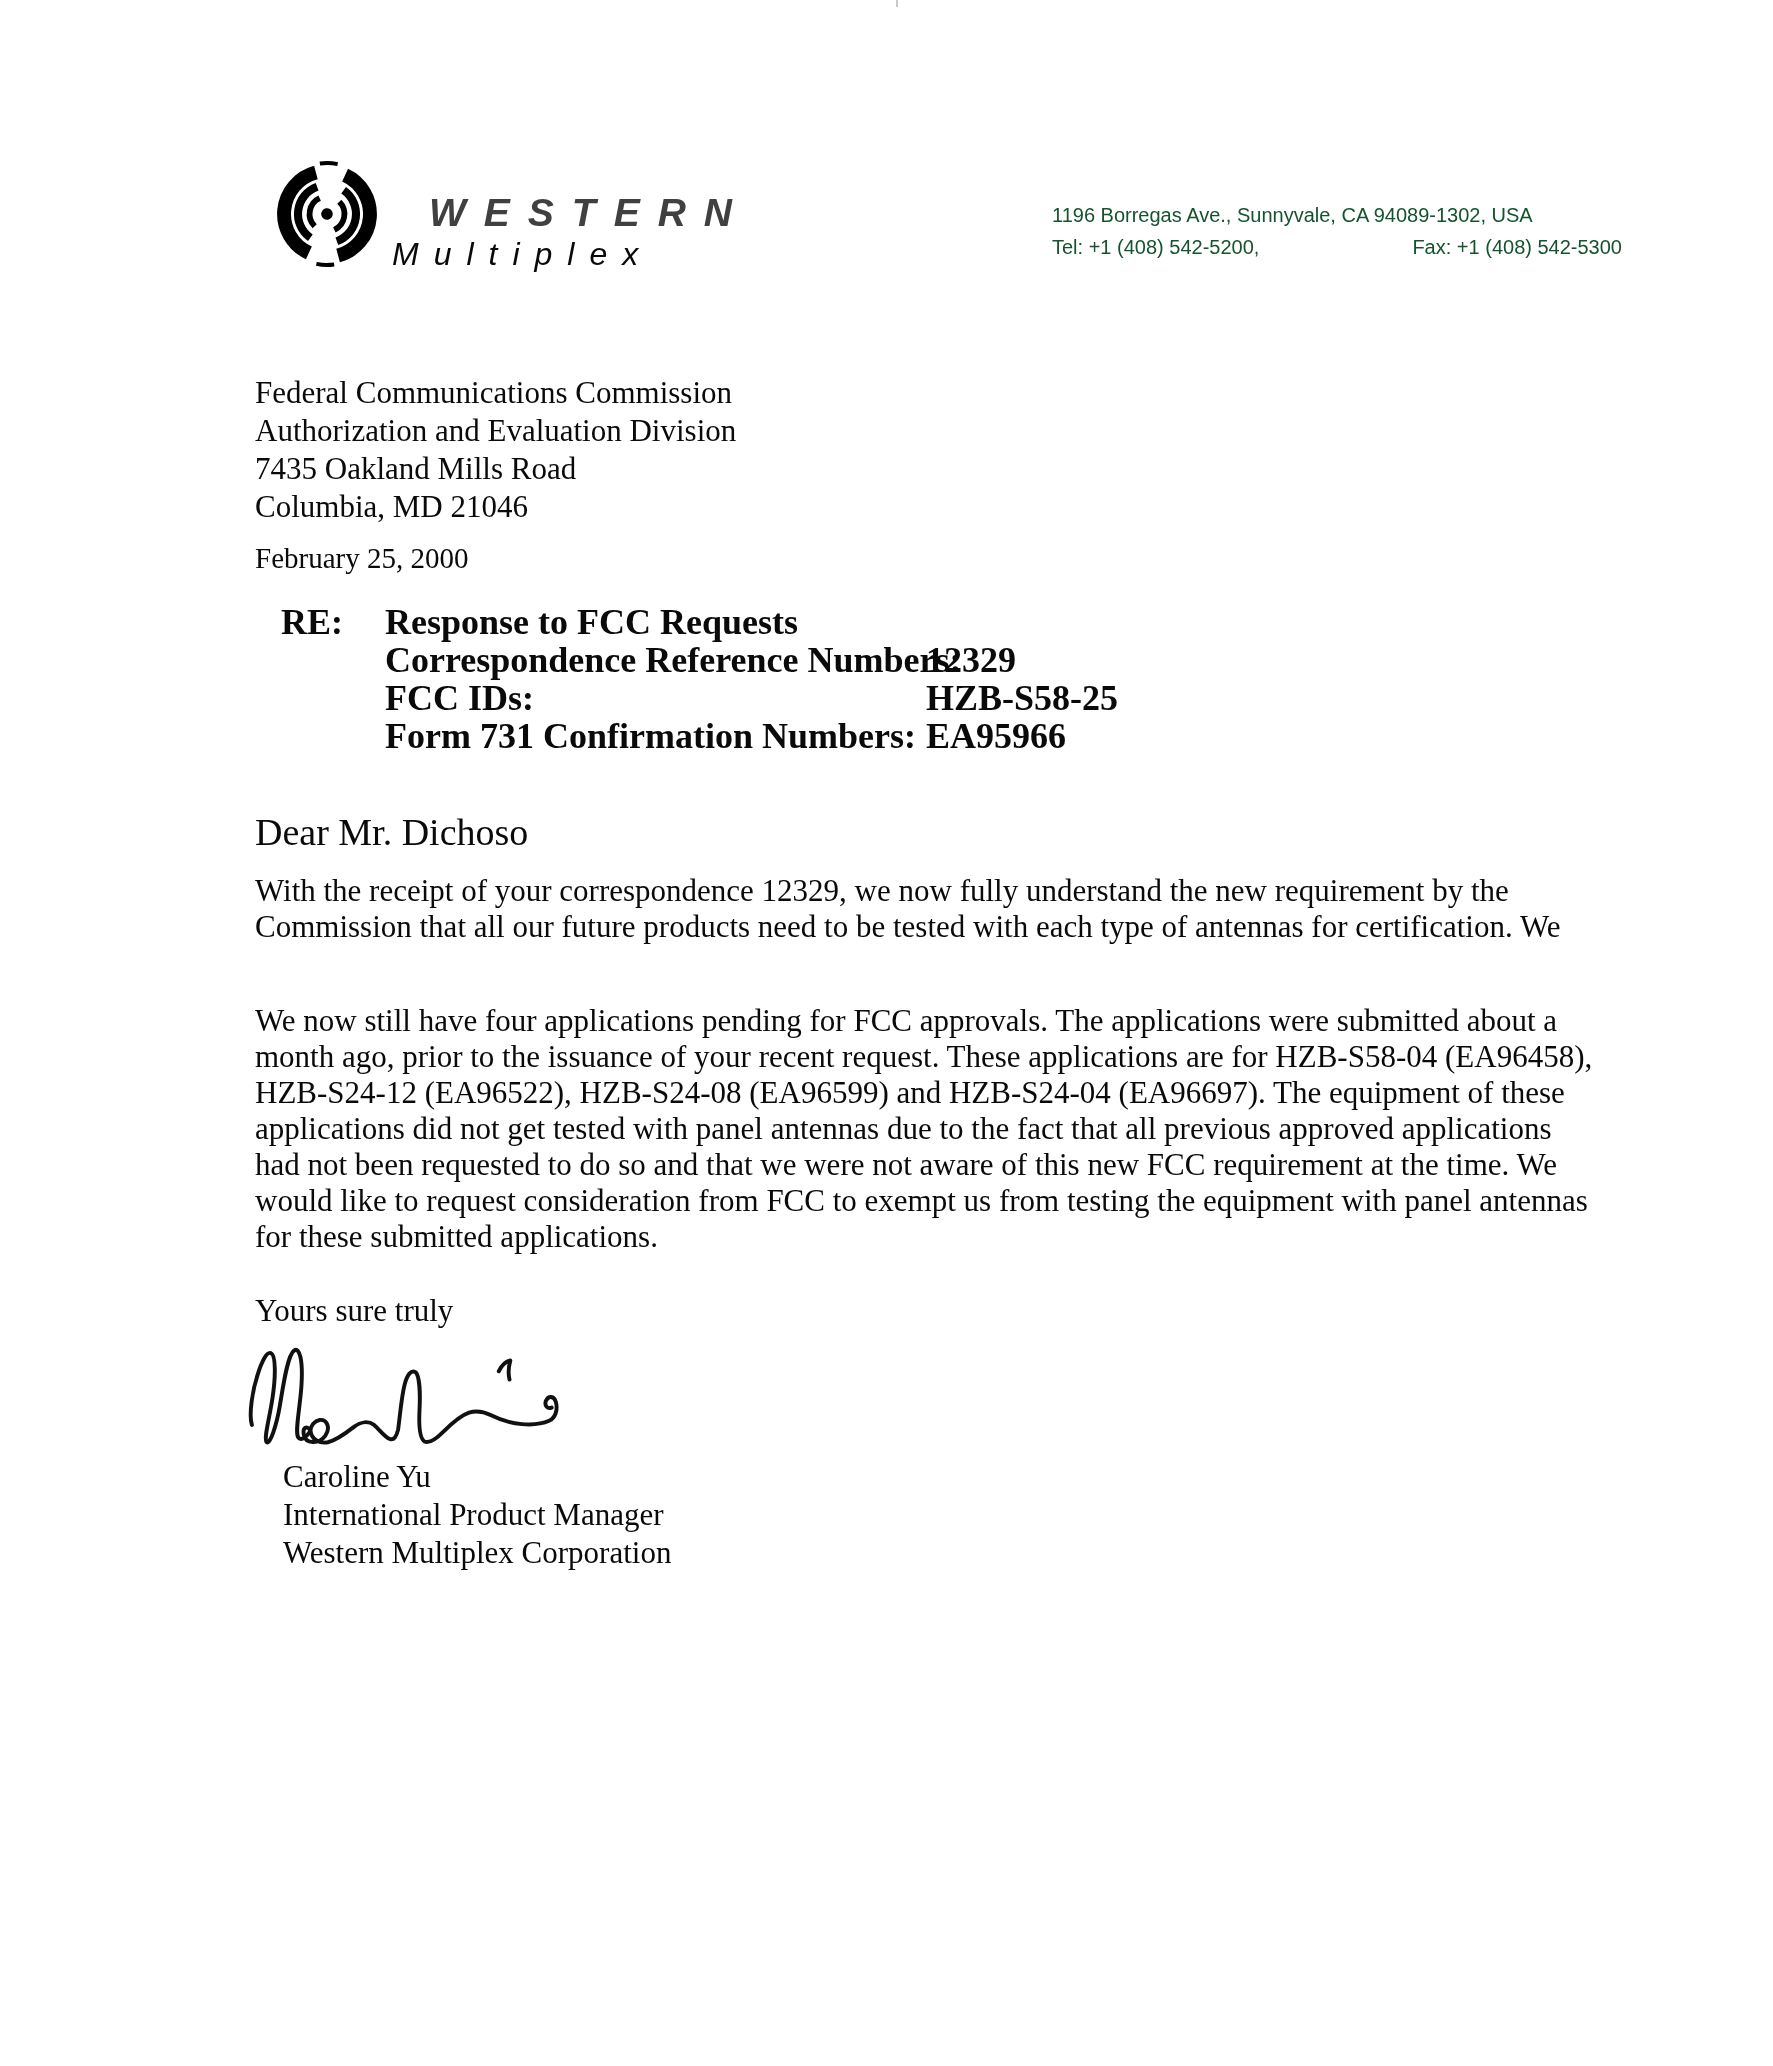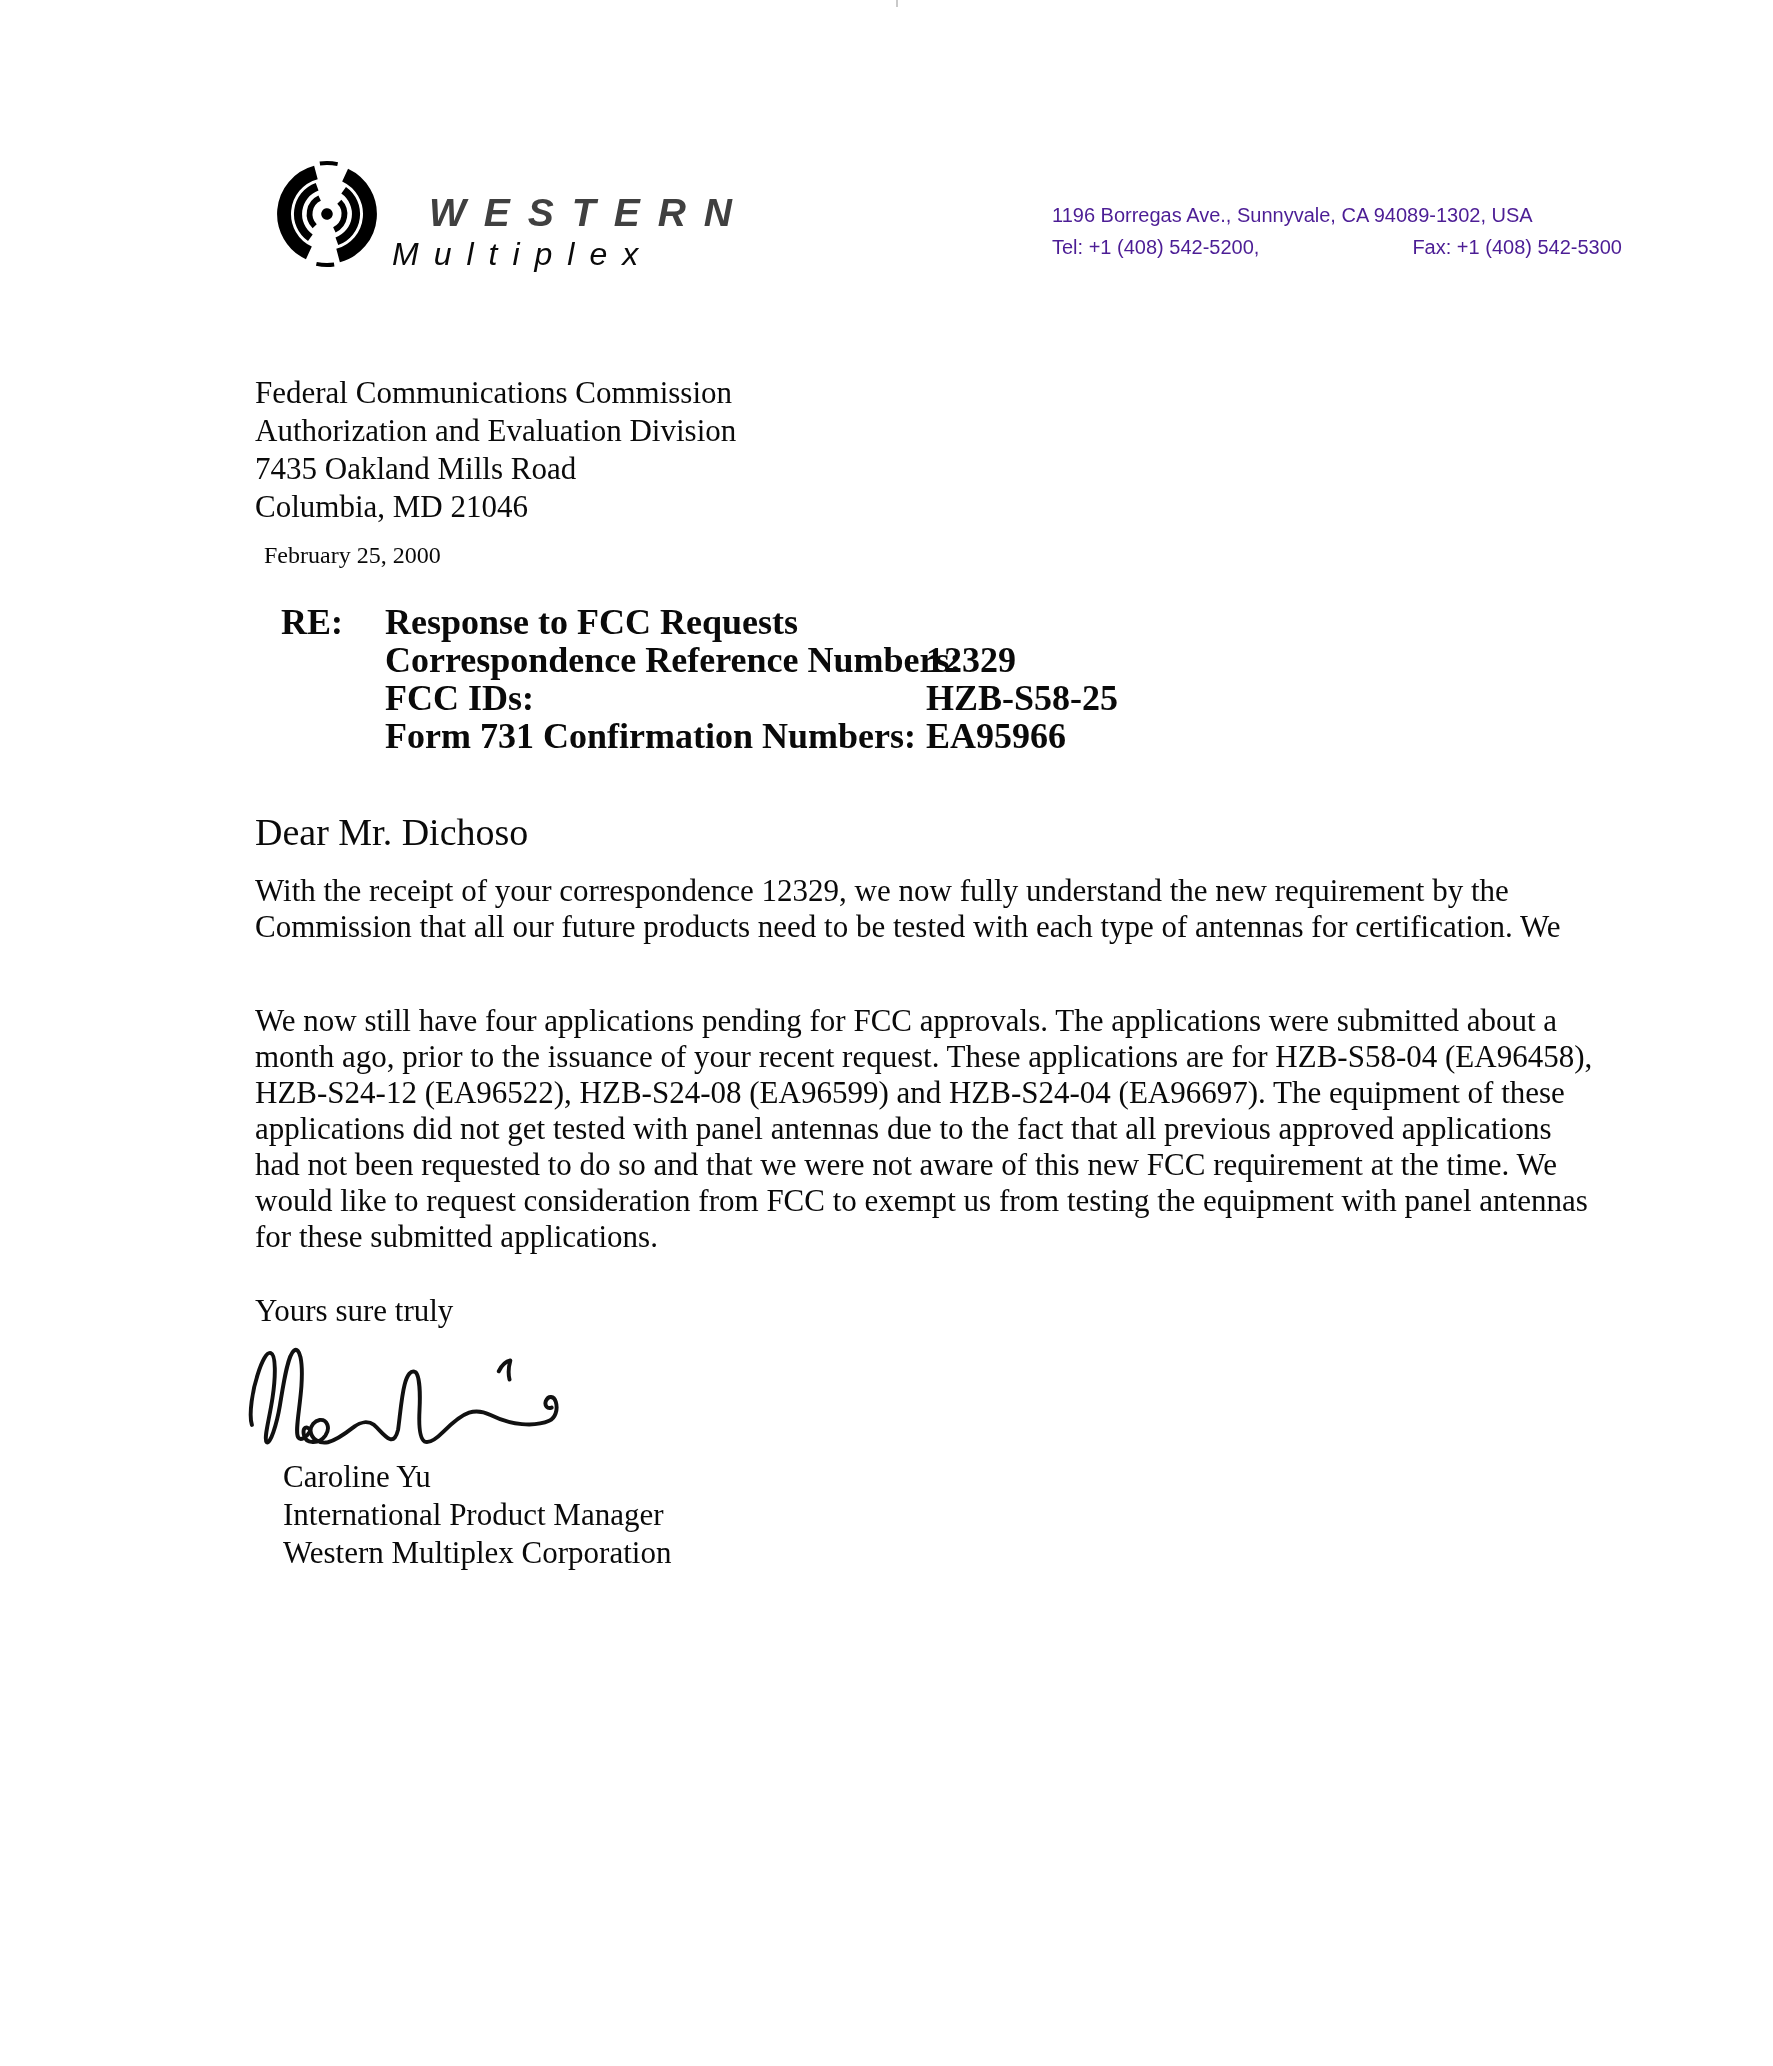--- a/index.html
+++ b/index.html
@@ -59,43 +59,43 @@
     color: #0a0a0a;
   }
   .address-block {
     position: absolute;
     left: 1052px;
     top: 203px;
     width: 570px;
     font-family: "Liberation Sans", sans-serif;
     font-size: 20px;
     line-height: 24.4px;
-    color: #4c1d95;
+    color: #14532d;
     white-space: nowrap;
   }
   .telfax-row {
     display: flex;
     justify-content: space-between;
     margin-top: 8px;
   }
 
   
   .recipient {
     position: absolute;
     left: 255px;
     top: 374px;
     font-size: 31px;
     line-height: 38px;
     white-space: nowrap;
   }
   .date-line {
     position: absolute;
-    left: 264px;
+    left: 255px;
     top: 542px;
-    font-size: 24px;
+    font-size: 29px;
     white-space: nowrap;
   }
   .re-block {
     position: absolute;
     left: 255px;
     top: 603px;
     display: grid;
     grid-template-columns: 104px 541px auto;
     font-size: 36px;
     line-height: 38px;

